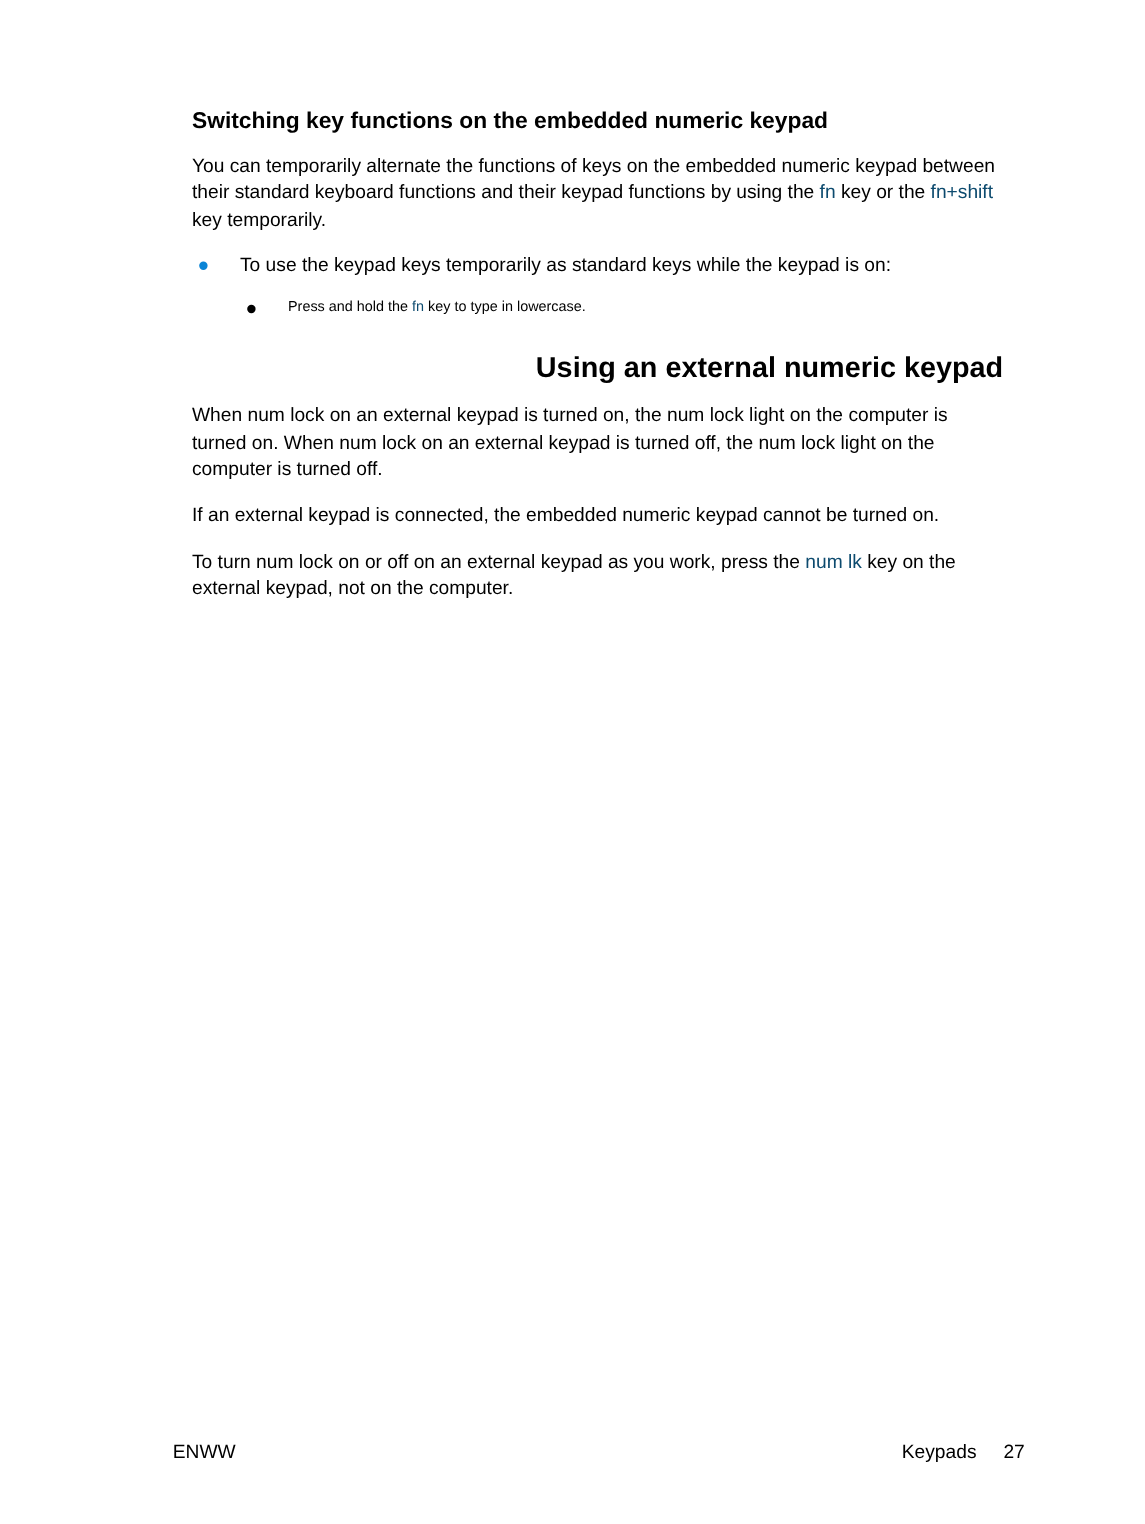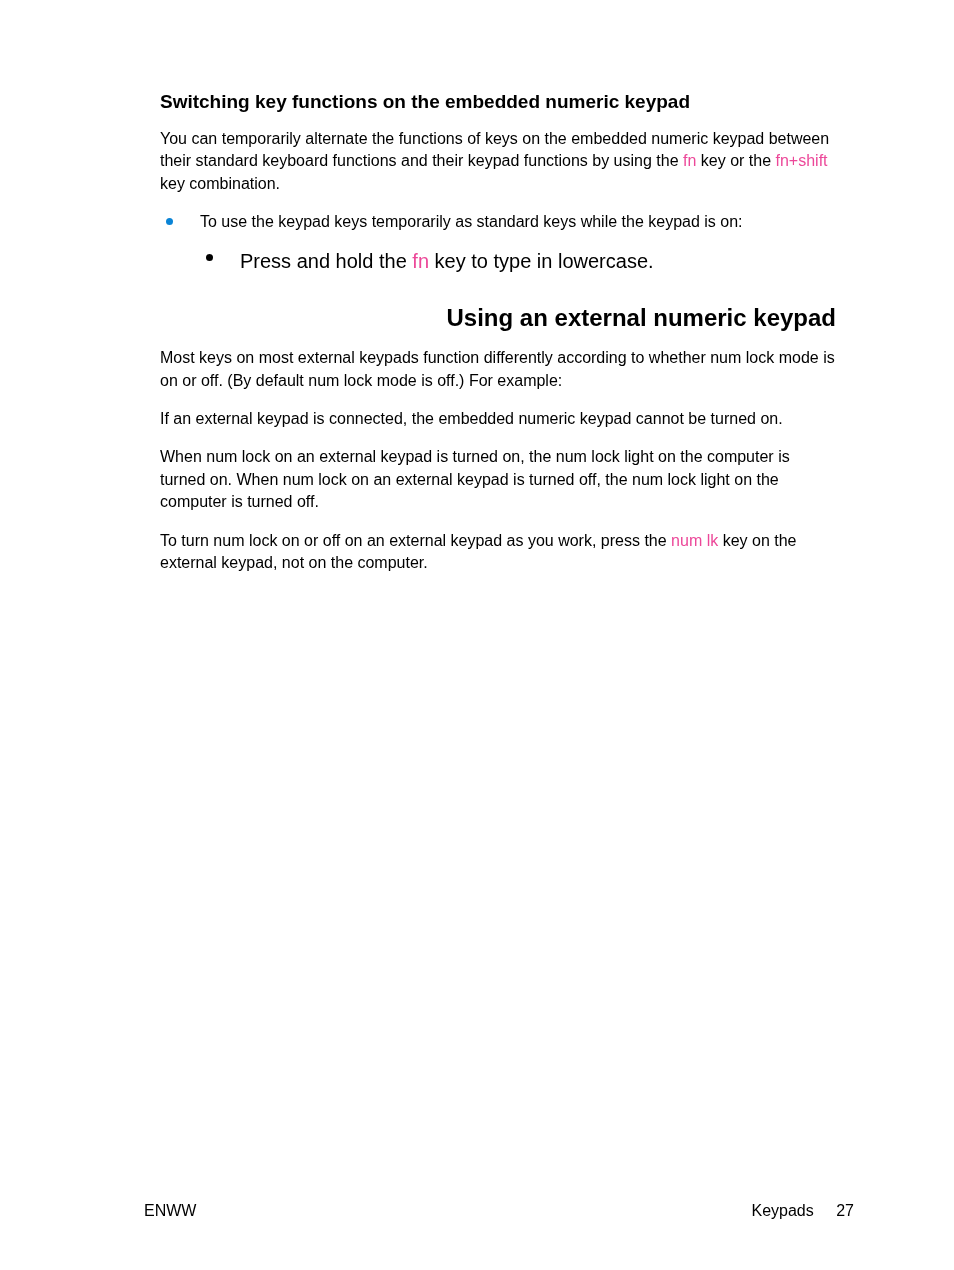--- a/index.html
+++ b/index.html
@@ -61,34 +61,34 @@
   }
   ul.level2 {
     list-style: none;
     padding: 0;
     margin: 14px 0 0 0;
   }
   ul.level2 > li {
     position: relative;
     padding-left: 40px;
     margin-bottom: 14px;
-    font-size: 20px;
+    font-size: 12px;
     line-height: 1.4;
   }
   ul.level2 > li::before {
     content: "";
     position: absolute;
     left: 6px;
     top: 7px;
     width: 7px;
     height: 7px;
     border-radius: 50%;
     background: #000;
   }
-  .key { color: #ec4899; }
+  .key { color: #0c4a6e; }
   .footer {
     position: absolute;
     left: 0;
     width: 954px;
     bottom: 68px;
     font-size: 16px;
   }
   .footer-left {
     position: absolute;
     left: 100px;
@@ -102,42 +102,41 @@
   .pagenum { margin-left: 18px; }
 </style>
 </head>
 <body>
 
 <div class="page">
 
   <div class="h3">Switching key functions on the embedded numeric keypad</div>
 
   <p class="para">
-    <span>You can temporarily alternate the functions of keys on the embedded numeric keypad between their standard keyboard functions and their keypad functions by using the </span><span class="key">fn</span><span> key or the </span><span class="key">fn+shift</span><span> key combination.</span>
+    <span>You can temporarily alternate the functions of keys on the embedded numeric keypad between their standard keyboard functions and their keypad functions by using the </span><span class="key">fn</span><span> key or the </span><span class="key">fn+shift</span><span> key temporarily.</span>
   </p>
 
   <ul class="level1">
     <li>
       <span>To use the keypad keys temporarily as standard keys while the keypad is on:</span>
       <ul class="level2">
         <li>
           <span>Press and hold the </span><span class="key">fn</span><span> key to type in lowercase.</span>
         </li>
       </ul>
     </li>
   </ul>
 
   <div class="h2">Using an external numeric keypad</div>
 
-  <p class="para">Most keys on most external keypads function differently according to whether num lock mode is on or off. (By default num lock mode is off.) For example:</p>
 
 
+  <p class="para">When num lock on an external keypad is turned on, the num lock light on the computer is turned on. When num lock on an external keypad is turned off, the num lock light on the computer is turned off.</p>
+
   <p class="para">If an external keypad is connected, the embedded numeric keypad cannot be turned on.</p>
-
-  <p class="para">When num lock on an external keypad is turned on, the num lock light on the computer is turned on. When num lock on an external keypad is turned off, the num lock light on the computer is turned off.</p>
 
 
   <p class="para">
     <span>To turn num lock on or off on an external keypad as you work, press the </span><span class="key">num lk</span><span> key on the external keypad, not on the computer.</span>
   </p>
 
   <div class="footer">
     <span class="footer-left">ENWW</span>
     <span class="footer-right">
       <span>Keypads</span>

